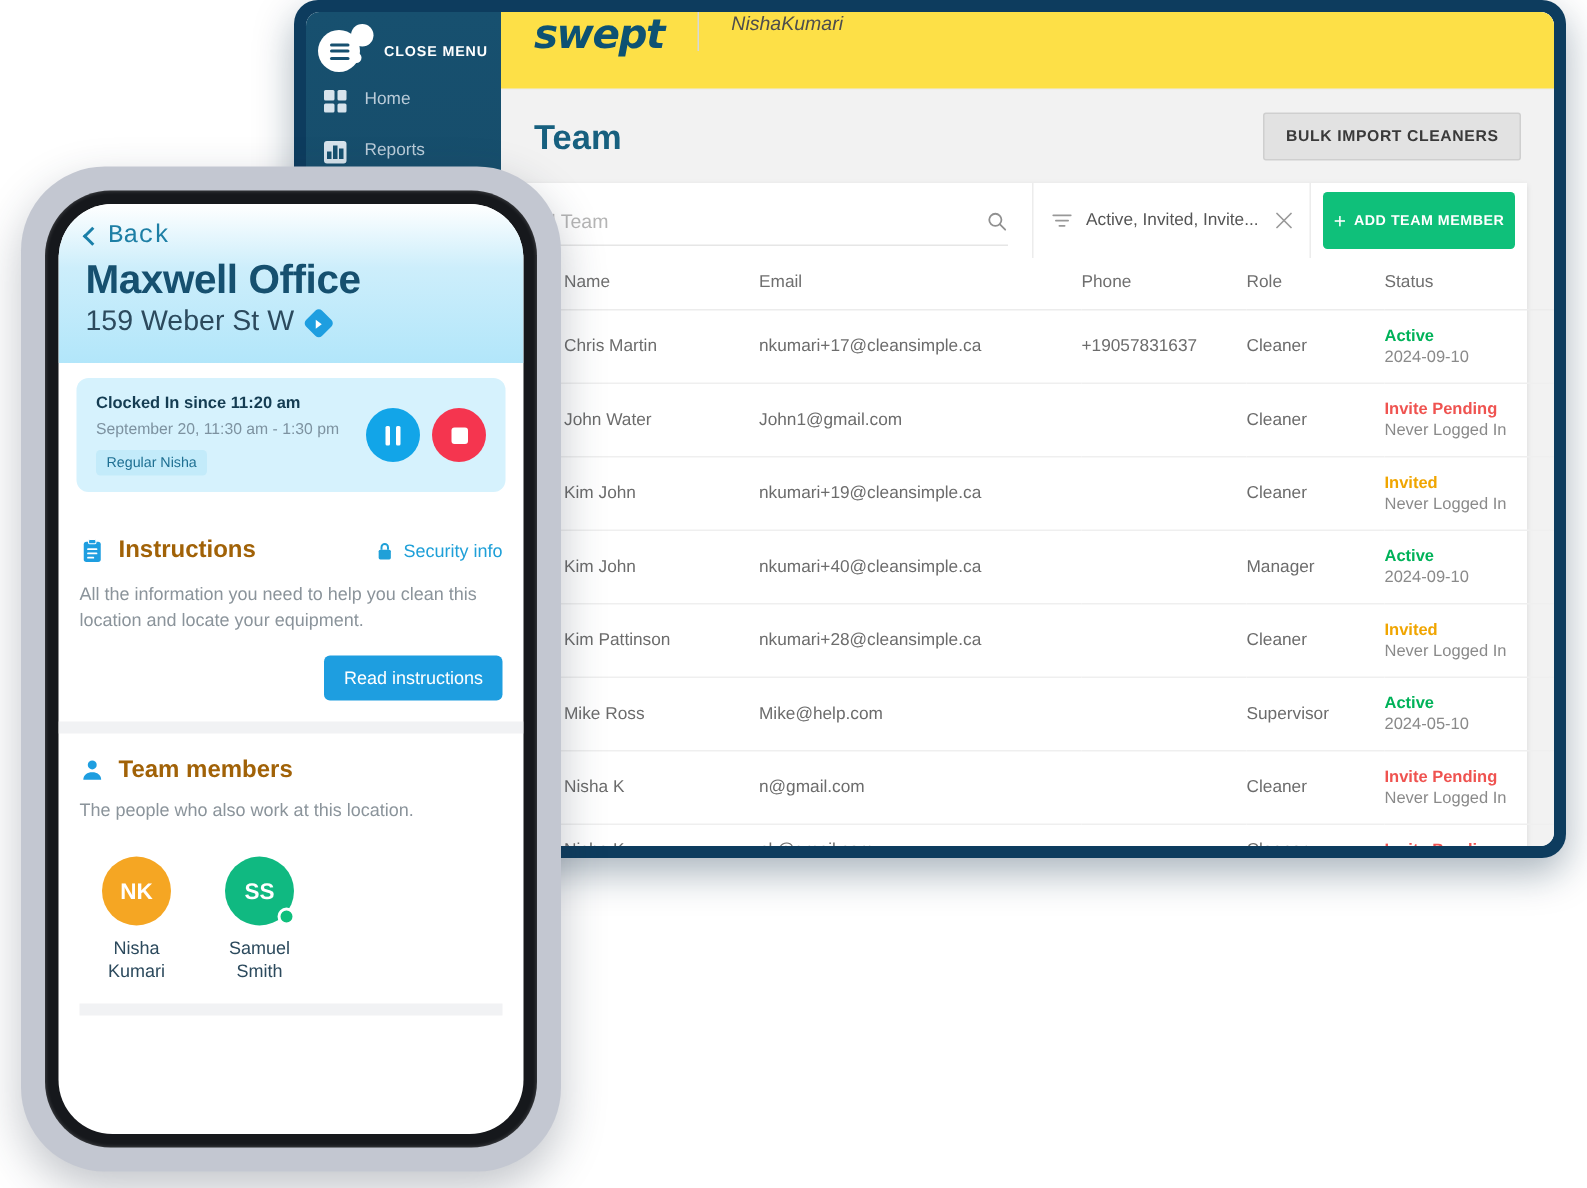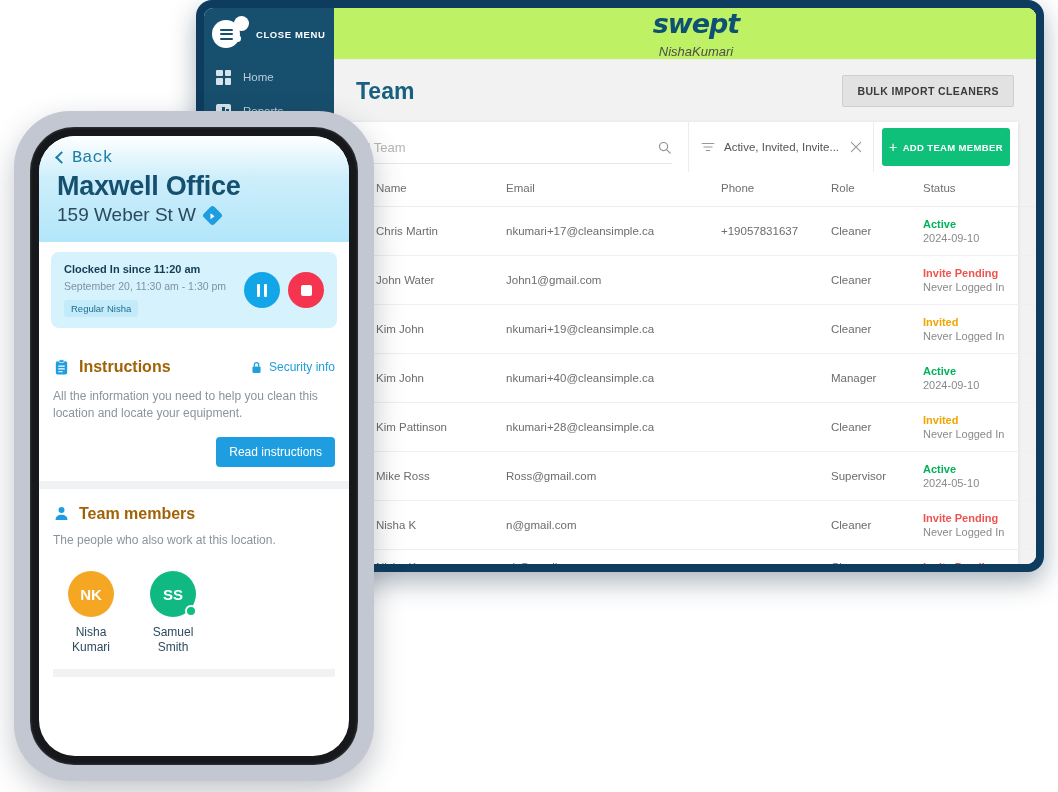--- a/index.html
+++ b/index.html
@@ -50,21 +50,21 @@
     z-index: 3;
   }
   .hamburger-circle span { display: block; width: 13px; height: 2px; background: #17506f; border-radius: 1px; }
   .deco-dot-lg { position: absolute; left: 30px; top: 8px; width: 15px; height: 15px; border-radius: 50%; background: #ffffff; z-index: 2; }
   .deco-dot-sm { position: absolute; left: 30px; top: 27px; width: 7px; height: 7px; border-radius: 50%; background: #ffffff; z-index: 2; }
   #close-menu-label {
     font-size: 9.5px; font-weight: bold; letter-spacing: .6px;
     color: #ffffff; margin-left: 16px; z-index: 3;
   }
   .nav-item {
-    display: flex; align-items: center;
+    display: flex; 
     height: 34px; padding-left: 12px; gap: 12px;
     font-size: 11.5px; color: #b9cbd8;
   }
   .nav-icon {
     width: 15px; height: 15px; flex: 0 0 15px;
     display: grid; grid-template-columns: 1fr 1fr; grid-template-rows: 1fr 1fr;
     gap: 2px;
   }
   .nav-icon i { background: #d7e3ec; border-radius: 1px; display: block; }
   .nav-icon.reports {
@@ -72,24 +72,23 @@
     gap: 1.5px; background: #d7e3ec; border-radius: 2px; padding: 3px 2px;
   }
   .nav-icon.reports i { background: #17506f; width: 2.5px; border-radius: 0; }
 
   
   #main-pane {
     flex: 1; background: #f2f2f2;
     position: relative; overflow: hidden;
   }
   #topbar {
-    height: 52px; background: #bef264;
-    display: flex; align-items: center; padding-left: 22px;
+    height: 52px; background: #fde047;
+    display: flex; align-items: flex-start; padding-left: 22px;
     border-bottom: 1px solid #ededed;
-    flex-direction: column;
   }
   #brand-logo {
     font-family: "DejaVu Sans", sans-serif;
     font-size: 27px; font-weight: bold; font-style: italic;
     color: #0d5273; letter-spacing: -1px;
   }
   #brand-divider { width: 1px; height: 26px; background: #d8d8d8; margin: 0 22px; }
   #user-name { font-size: 13px; font-style: italic; color: #4d4d4d; }
 
   #page-head {
@@ -436,21 +435,21 @@
                   </td>
                   <td class="col-menu">
                     <span class="kebab"></span>
                   </td>
                 </tr>
                 <tr>
                   <td class="col-chk">
                     <span class="chk"></span>
                   </td>
                   <td class="col-name">Mike Ross</td>
-                  <td class="col-email">Ross@gmail.com</td>
+                  <td class="col-email">Mike@help.com</td>
                   <td class="col-phone"></td>
                   <td class="col-role">Supervisor</td>
                   <td class="col-status">
                     <span class="status-main s-active">Active</span>
                     <span class="status-sub">2024-05-10</span>
                   </td>
                   <td class="col-menu">
                     <span class="kebab"></span>
                   </td>
                 </tr>

